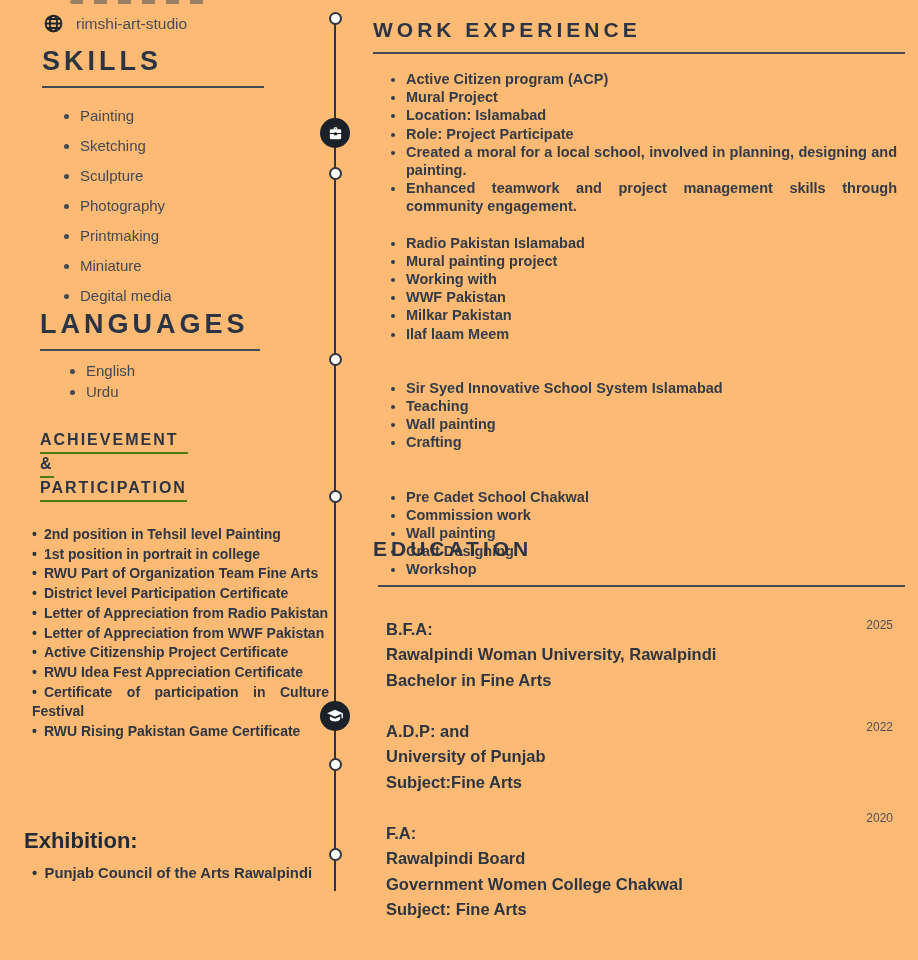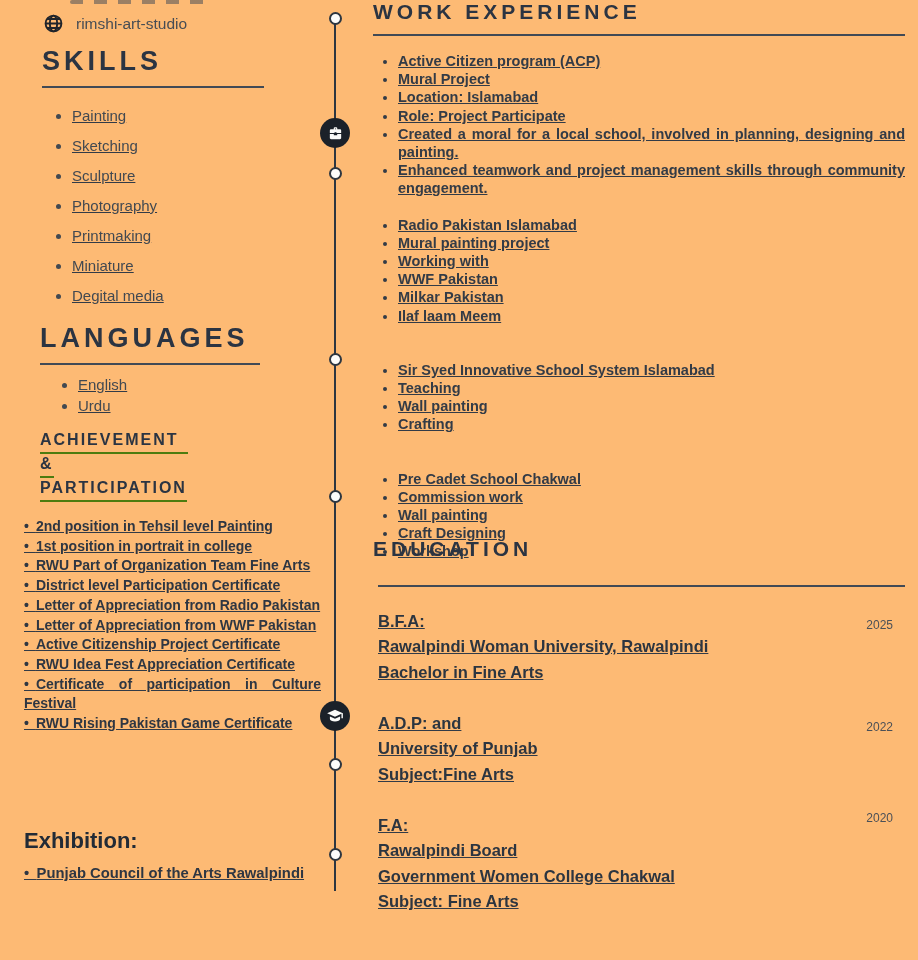--- a/index.html
+++ b/index.html
@@ -7,37 +7,37 @@
   .page{
     position:relative;width:918px;height:960px;margin:0 auto;
     background:#fdba74;color:#323b47;overflow:hidden;
   }
   
   .sec-title{
     font-size:27px;font-weight:700;letter-spacing:4px;color:#2b3442;margin:0;
     font-family:"Liberation Sans",sans-serif;
   }
   .rule{height:2px;background:#414a55;border:0;margin:0;}
-  ul{margin:0;text-decoration:underline;}
+  ul{margin:8px;}
   
   .top-artifact{
     position:absolute;left:70px;top:0;width:140px;height:4px;opacity:.55;border-radius:2px;
     background:repeating-linear-gradient(90deg,#4a4f57 0 13px,transparent 13px 24px);
   }
   
   .website-row{position:absolute;left:44px;top:14px;display:flex;align-items:center;gap:13px;}
   .website-row svg{display:block;}
   .website-label{font-size:15.5px;color:#474d54;}
   
   .skills{position:absolute;left:42px;top:46px;width:260px;}
   .skills .rule{width:222px;margin-top:9px;}
   .plain-list{list-style:disc;padding-left:30px;margin-top:13px;}
   .plain-list li{font-size:15px;color:#424951;line-height:30px;}
   
-  .languages{position:absolute;left:40px;top:323px;width:260px;}
+  .languages{position:absolute;left:40px;top:309px;width:260px;}
   .languages .rule{width:220px;margin-top:9px;}
   .lang-list{list-style:disc;padding-left:38px;margin-top:9px;}
   .lang-list li{font-size:15px;color:#424951;line-height:21px;}
   
   .achv-head{position:absolute;left:40px;top:430px;line-height:19px;}
   .achv-head span{
     display:inline-block;font-size:16px;font-weight:700;letter-spacing:2px;
     color:#2b3442;border-bottom:2px solid #4d7c0f;padding-bottom:3px;
   }
   .achv-head .w1{padding-right:10px;}
@@ -58,21 +58,21 @@
   .tl-dot{
     position:absolute;left:329px;width:9px;height:9px;border:2px solid #2d3640;
     border-radius:50%;background:#fcfcfa;
   }
   .tl-badge{
     position:absolute;left:320px;width:30px;height:30px;border-radius:50%;
     background:#1b2129;display:flex;align-items:center;justify-content:center;
   }
   .tl-badge svg{display:block;}
   
-  .work{position:absolute;left:373px;top:0;width:532px;}
+  .work{position:absolute;left:373px;top:18px;width:532px;}
   .work .rule{width:532px;margin-top:10px;}
   .work-list{list-style:disc;padding-left:25px;}
   .work-list li{
     font-size:14.5px;font-weight:700;color:#333b46;line-height:18.2px;text-align:justify;
   }
   .wg1{margin-top:16px;}
   .wg{margin-top:18px;}
   .wgap{margin-top:36px;}
   
   .education{position:absolute;left:373px;top:537px;width:530px;}

